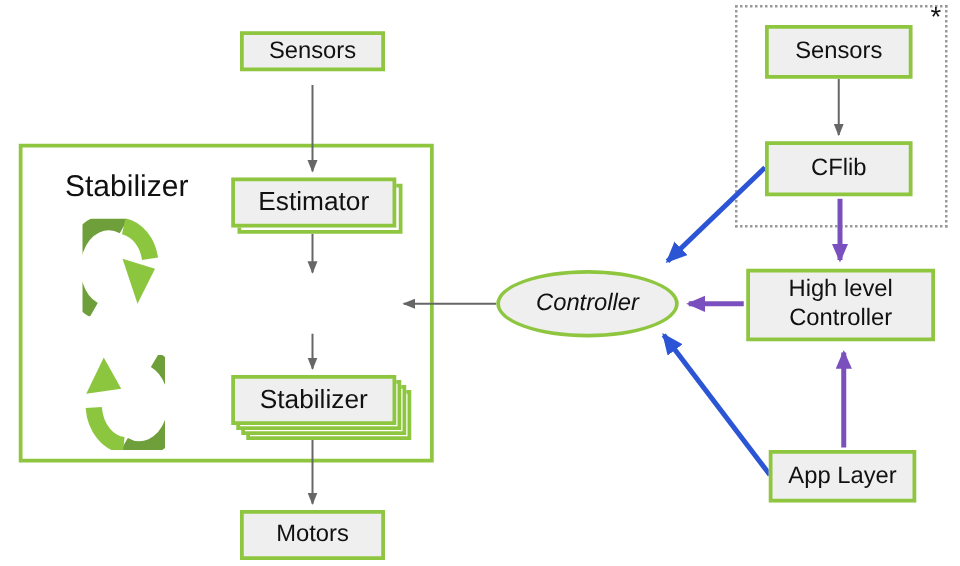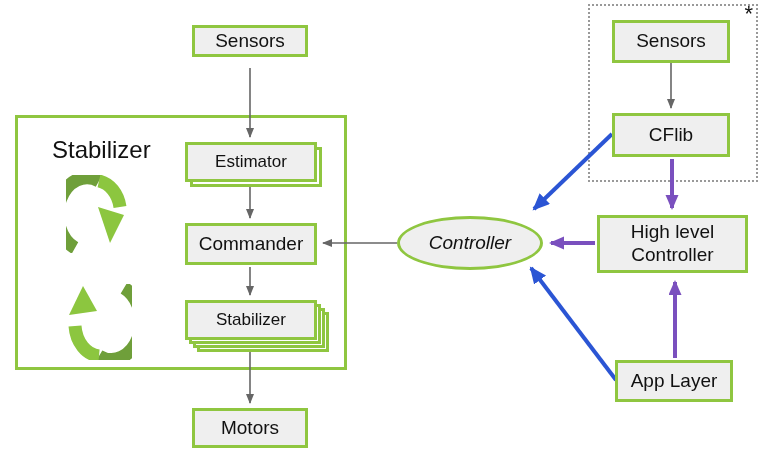--- a/index.html
+++ b/index.html
@@ -30,21 +30,21 @@
   .stack{position:absolute;z-index:3;}
   .stack .layer{
     position:absolute;box-sizing:border-box;width:100%;height:100%;
     background:#ffffff;border:3px solid var(--border-green);
   }
   .stack .main{
     position:absolute;box-sizing:border-box;width:100%;height:100%;
     left:0;top:0;background:var(--node-fill);
     border:3px solid var(--border-green);
     display:flex;align-items:center;justify-content:center;
-    font-size:17px;
+    font-size:21px;
   }
   .container-box{
     position:absolute;box-sizing:border-box;
     border:3px solid var(--border-green);
     background:transparent;z-index:1;
   }
   .container-label{
     position:absolute;left:34px;top:18px;font-size:24px;
   }
   .dotted-box{
@@ -127,23 +127,20 @@
     <span>Sensors</span>
   </div>
 
   <div class="stack" style="left:185px;top:142px;width:132px;height:40px;">
     <div class="layer" style="left:5px;top:5px;"></div>
     <div class="main">
       <span>Estimator</span>
     </div>
   </div>
 
-  <div class="node" style="left:185px;top:223px;width:132px;height:42px;">
-    <span>Commander</span>
-  </div>
 
   <div class="stack" style="left:185px;top:300px;width:132px;height:40px;">
     <div class="layer" style="left:12px;top:12px;"></div>
     <div class="layer" style="left:8px;top:8px;"></div>
     <div class="layer" style="left:4px;top:4px;"></div>
     <div class="main">
       <span>Stabilizer</span>
     </div>
   </div>
 

